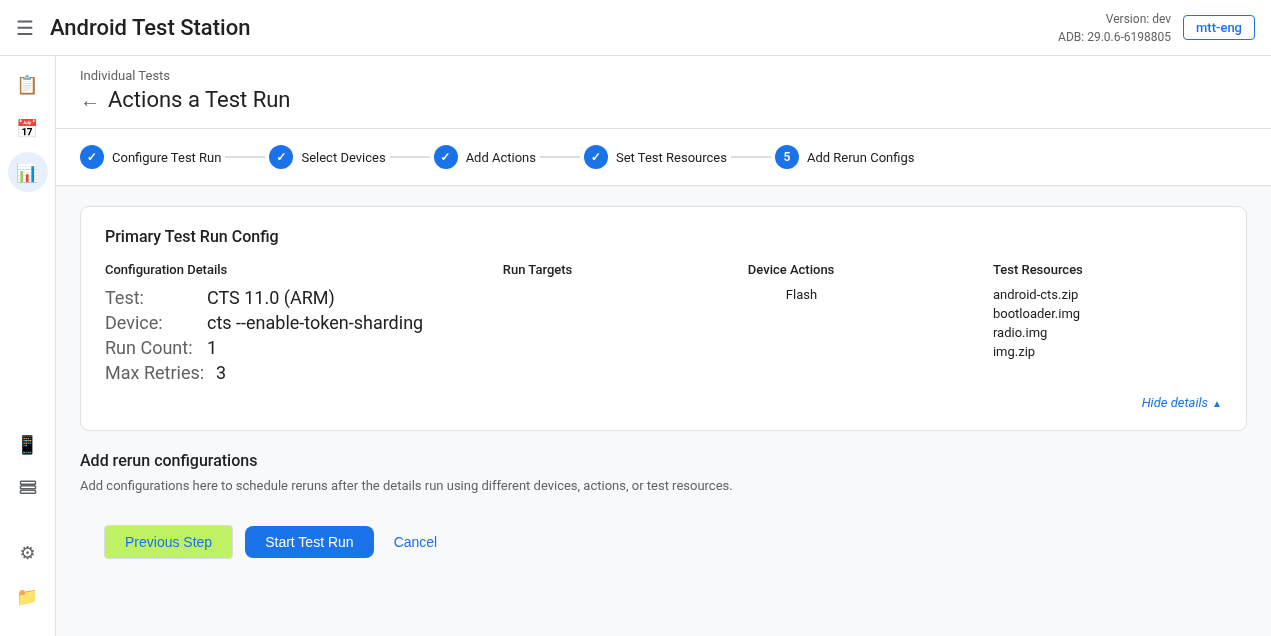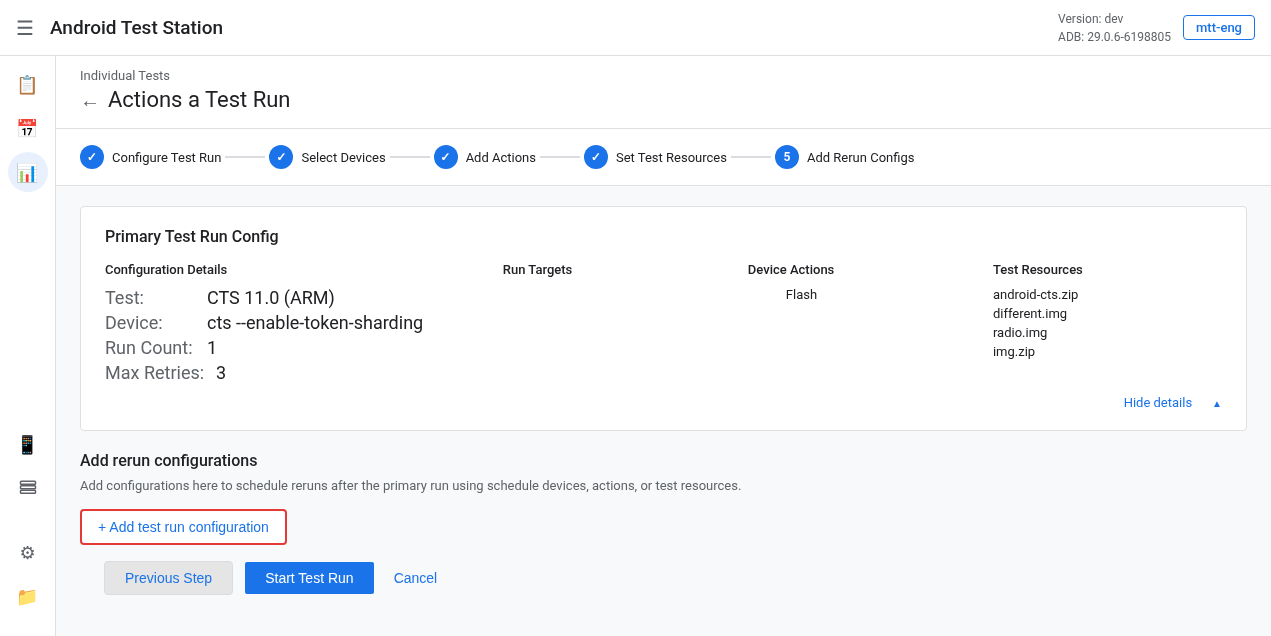--- a/index.html
+++ b/index.html
@@ -5,22 +5,22 @@
     * { box-sizing: border-box; margin: 0; padding: 0; }
     body { font-family: Roboto, Arial, sans-serif; font-size: 14px; color: #202124; background: #f8f9fa; display: flex; flex-direction: column; height: 636px; overflow: hidden; }
 
     
     .header {
       display: flex; align-items: center; padding: 0 16px;
       height: 56px; background: #fff; border-bottom: 1px solid #e0e0e0;
       flex-shrink: 0; z-index: 10;
     }
     .header-menu-icon { margin-right: 16px; color: #5f6368; cursor: pointer; font-size: 20px; }
-    .header-title { font-size: 19px; font-weight: 500; color: #202124; flex: 1; }
-    .header-version { font-size: 12px; color: #5f6368; margin-right: 12px; line-height: 1.5; }
+    .header-title { font-size: 22px; font-weight: 500; color: #202124; flex: 1; }
+    .header-version { font-size: 12px; color: #5f6368; text-align: right; margin-right: 12px; line-height: 1.5; }
     .header-badge {
       border: 1px solid #1a73e8; color: #1a73e8; padding: 4px 12px;
       border-radius: 4px; font-size: 13px; font-weight: 500;
     }
 
     
     .main-layout { display: flex; flex: 1; overflow: hidden; }
 
     
     .sidebar {
@@ -55,56 +55,57 @@
     }
     .step-circle.done { background: #1a73e8; color: #fff; }
     .step-circle.current { background: #1a73e8; color: #fff; }
     .step-label { font-size: 13px; color: #202124; white-space: nowrap; }
 
     
     .page-content { padding: 20px 24px; }
 
     
     .card {
-      background: #fff; border: 1px solid #e0e0e0; border-radius: 4px;
+      background: #fff; border: 1px solid #e0e0e0; border-radius: 9px;
       margin-bottom: 20px; padding: 20px 24px;
     }
     .card-title { font-size: 16px; font-weight: 500; margin-bottom: 16px; }
     .card-grid { display: grid; grid-template-columns: 2fr 1.2fr 1.2fr 1.2fr; gap: 16px; }
     .col-header { font-size: 13px; font-weight: 500; color: #202124; margin-bottom: 10px; }
     .detail-row { display: flex; gap: 12px; margin-bottom: 4px; font-size: 18px; }
     .detail-label { color: #5f6368; min-width: 90px; }
     .detail-value { color: #202124; }
     .resource-item { font-size: 13px; color: #202124; margin-bottom: 4px; }
     .action-item { font-size: 13px; color: #202124; margin-bottom: 4px; padding-left: 38px; }
     .hide-details-link {
       display: flex; align-items: center; justify-content: flex-end;
-      color: #1a73e8; font-size: 13px; cursor: pointer; gap: 20px;
+      color: #1a73e8; font-size: 13px; cursor: pointer; gap: 4px;
       margin-top: 8px;
+      font-style: italic;
     }
 
     
     .section-title { font-size: 16px; font-weight: 500; margin-bottom: 8px; }
     .section-desc { font-size: 13px; color: #5f6368; margin-bottom: 16px; }
     .add-config-btn {
       border: 2px solid #e53935; color: #1a73e8; background: #fff;
       padding: 8px 16px; border-radius: 4px; font-size: 14px;
       cursor: pointer; font-weight: 500;
     }
 
     
     .footer-buttons { display: flex; align-items: center; gap: 12px; padding: 16px 24px 8px; }
     .btn-secondary {
-      border: 1px solid #dadce0; background: #e5e5e5; color: #1a73e8;
+      border: 1px solid #dadce0; background: #bef264; color: #1a73e8;
       padding: 8px 20px; border-radius: 4px; font-size: 14px;
       cursor: pointer; font-weight: 500;
     }
     .btn-primary {
       border: none; background: #1a73e8; color: #fff;
-      padding: 8px 20px; border-radius: 2px; font-size: 14px;
+      padding: 8px 20px; border-radius: 8px; font-size: 14px;
       cursor: pointer; font-weight: 500;
     }
     .btn-text {
       background: none; border: none; color: #1a73e8;
       font-size: 14px; cursor: pointer; font-weight: 500; padding: 8px 8px;
     }
 
     .chevron-up::after { content: '▲'; font-size: 10px; }
   </style>
 </head>
@@ -216,35 +217,34 @@
           </div>
 
           <div>
             <div class="col-header">Device Actions</div>
             <div class="action-item">Flash</div>
           </div>
 
           <div>
             <div class="col-header">Test Resources</div>
             <div class="resource-item">android-cts.zip</div>
-            <div class="resource-item">different.img</div>
+            <div class="resource-item">bootloader.img</div>
             <div class="resource-item">radio.img</div>
             <div class="resource-item">img.zip</div>
           </div>
         </div>
         <div class="hide-details-link">
           <span>Hide details</span>
           <span class="chevron-up"></span>
         </div>
       </div>
 
       <div>
         <div class="section-title">Add rerun configurations</div>
-        <div class="section-desc">Add configurations here to schedule reruns after the primary run using schedule devices, actions, or test resources.</div>
-        <button class="add-config-btn">+ Add test run configuration</button>
+        <div class="section-desc">Add configurations here to schedule reruns after the details run using different devices, actions, or test resources.</div>
       </div>
 
       <div class="footer-buttons">
         <button class="btn-secondary">Previous Step</button>
         <button class="btn-primary">Start Test Run</button>
         <button class="btn-text">Cancel</button>
       </div>
 
     </div>
   </div>

